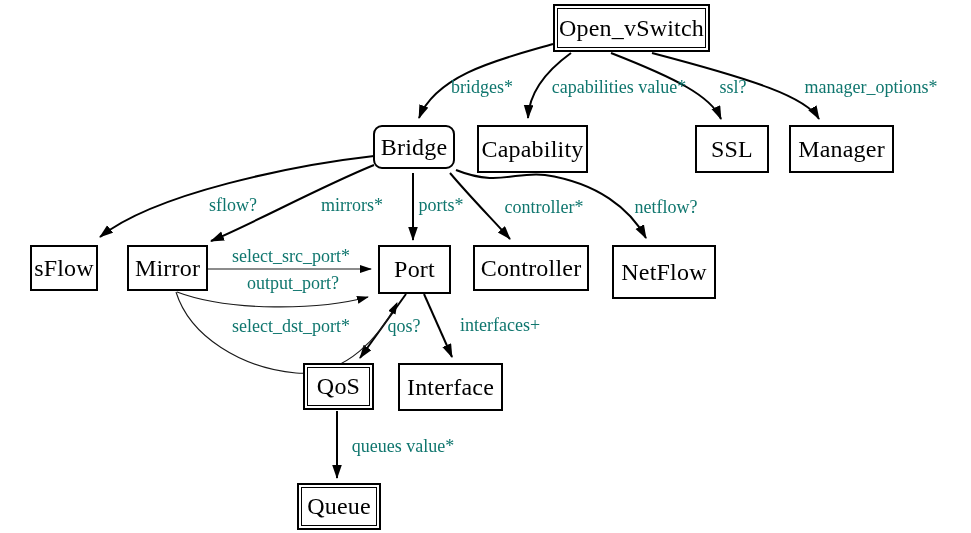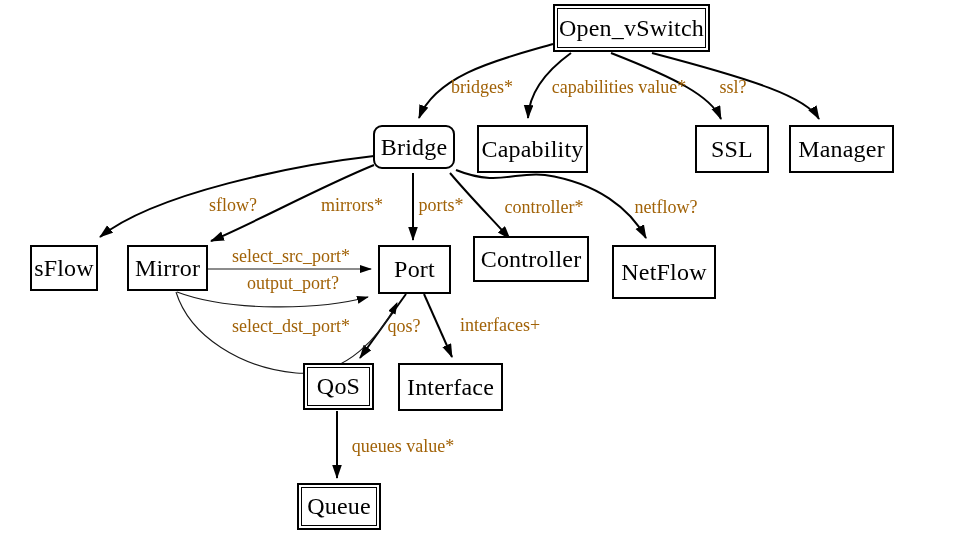--- a/index.html
+++ b/index.html
@@ -22,21 +22,21 @@
   }
   .node.double::before{
     content:"";
     position:absolute;inset:2px;
     border:1.5px solid #000;
     pointer-events:none;
   }
   .edge-label{
     position:absolute;
     transform:translate(-50%,-50%);
-    font-size:18px;color:#a16207;
+    font-size:18px;color:#0f766e;
     white-space:nowrap;
     line-height:1;
   }
 </style>
 </head>
 <body>
 
 <div id="canvas">
 
   <svg id="edges" viewBox="0 0 971 533" xmlns="http://www.w3.org/2000/svg">
@@ -86,39 +86,40 @@
     </div>
   <div class="node" style="left:30px;top:245px;width:68px;height:46px;">
       <span>sFlow</span>
     </div>
   <div class="node" style="left:127px;top:245px;width:81px;height:46px;">
       <span>Mirror</span>
     </div>
   <div class="node" style="left:378px;top:245px;width:73px;height:49px;">
       <span>Port</span>
     </div>
-  <div class="node" style="left:473px;top:236px;width:116px;height:46px;">
+  <div class="node" style="left:473px;top:245px;width:116px;height:46px;">
       <span>Controller</span>
     </div>
   <div class="node" style="left:612px;top:245px;width:104px;height:54px;">
       <span>NetFlow</span>
     </div>
   <div class="node double" style="left:303px;top:363px;width:71px;height:47px;align-items:center;">
       <span>QoS</span>
     </div>
   <div class="node" style="left:398px;top:363px;width:105px;height:48px;">
       <span>Interface</span>
     </div>
   <div class="node double" style="left:297px;top:483px;width:84px;height:47px;">
       <span>Queue</span>
     </div>
 
   <span class="edge-label" style="left:482px;top:87px;">bridges*</span>
   <span class="edge-label" style="left:619px;top:87px;">capabilities value*</span>
   <span class="edge-label" style="left:733px;top:87px;">ssl?</span>
+  <span class="edge-label" style="left:871px;top:87px;">manager_options*</span>
   <span class="edge-label" style="left:233px;top:205px;">sflow?</span>
   <span class="edge-label" style="left:352px;top:205px;">mirrors*</span>
   <span class="edge-label" style="left:441px;top:205px;">ports*</span>
   <span class="edge-label" style="left:544px;top:207px;">controller*</span>
   <span class="edge-label" style="left:666px;top:207px;">netflow?</span>
   <span class="edge-label" style="left:291px;top:256px;">select_src_port*</span>
   <span class="edge-label" style="left:293px;top:283px;">output_port?</span>
   <span class="edge-label" style="left:291px;top:326px;">select_dst_port*</span>
   <span class="edge-label" style="left:404px;top:326px;">qos?</span>
   <span class="edge-label" style="left:500px;top:325px;">interfaces+</span>

